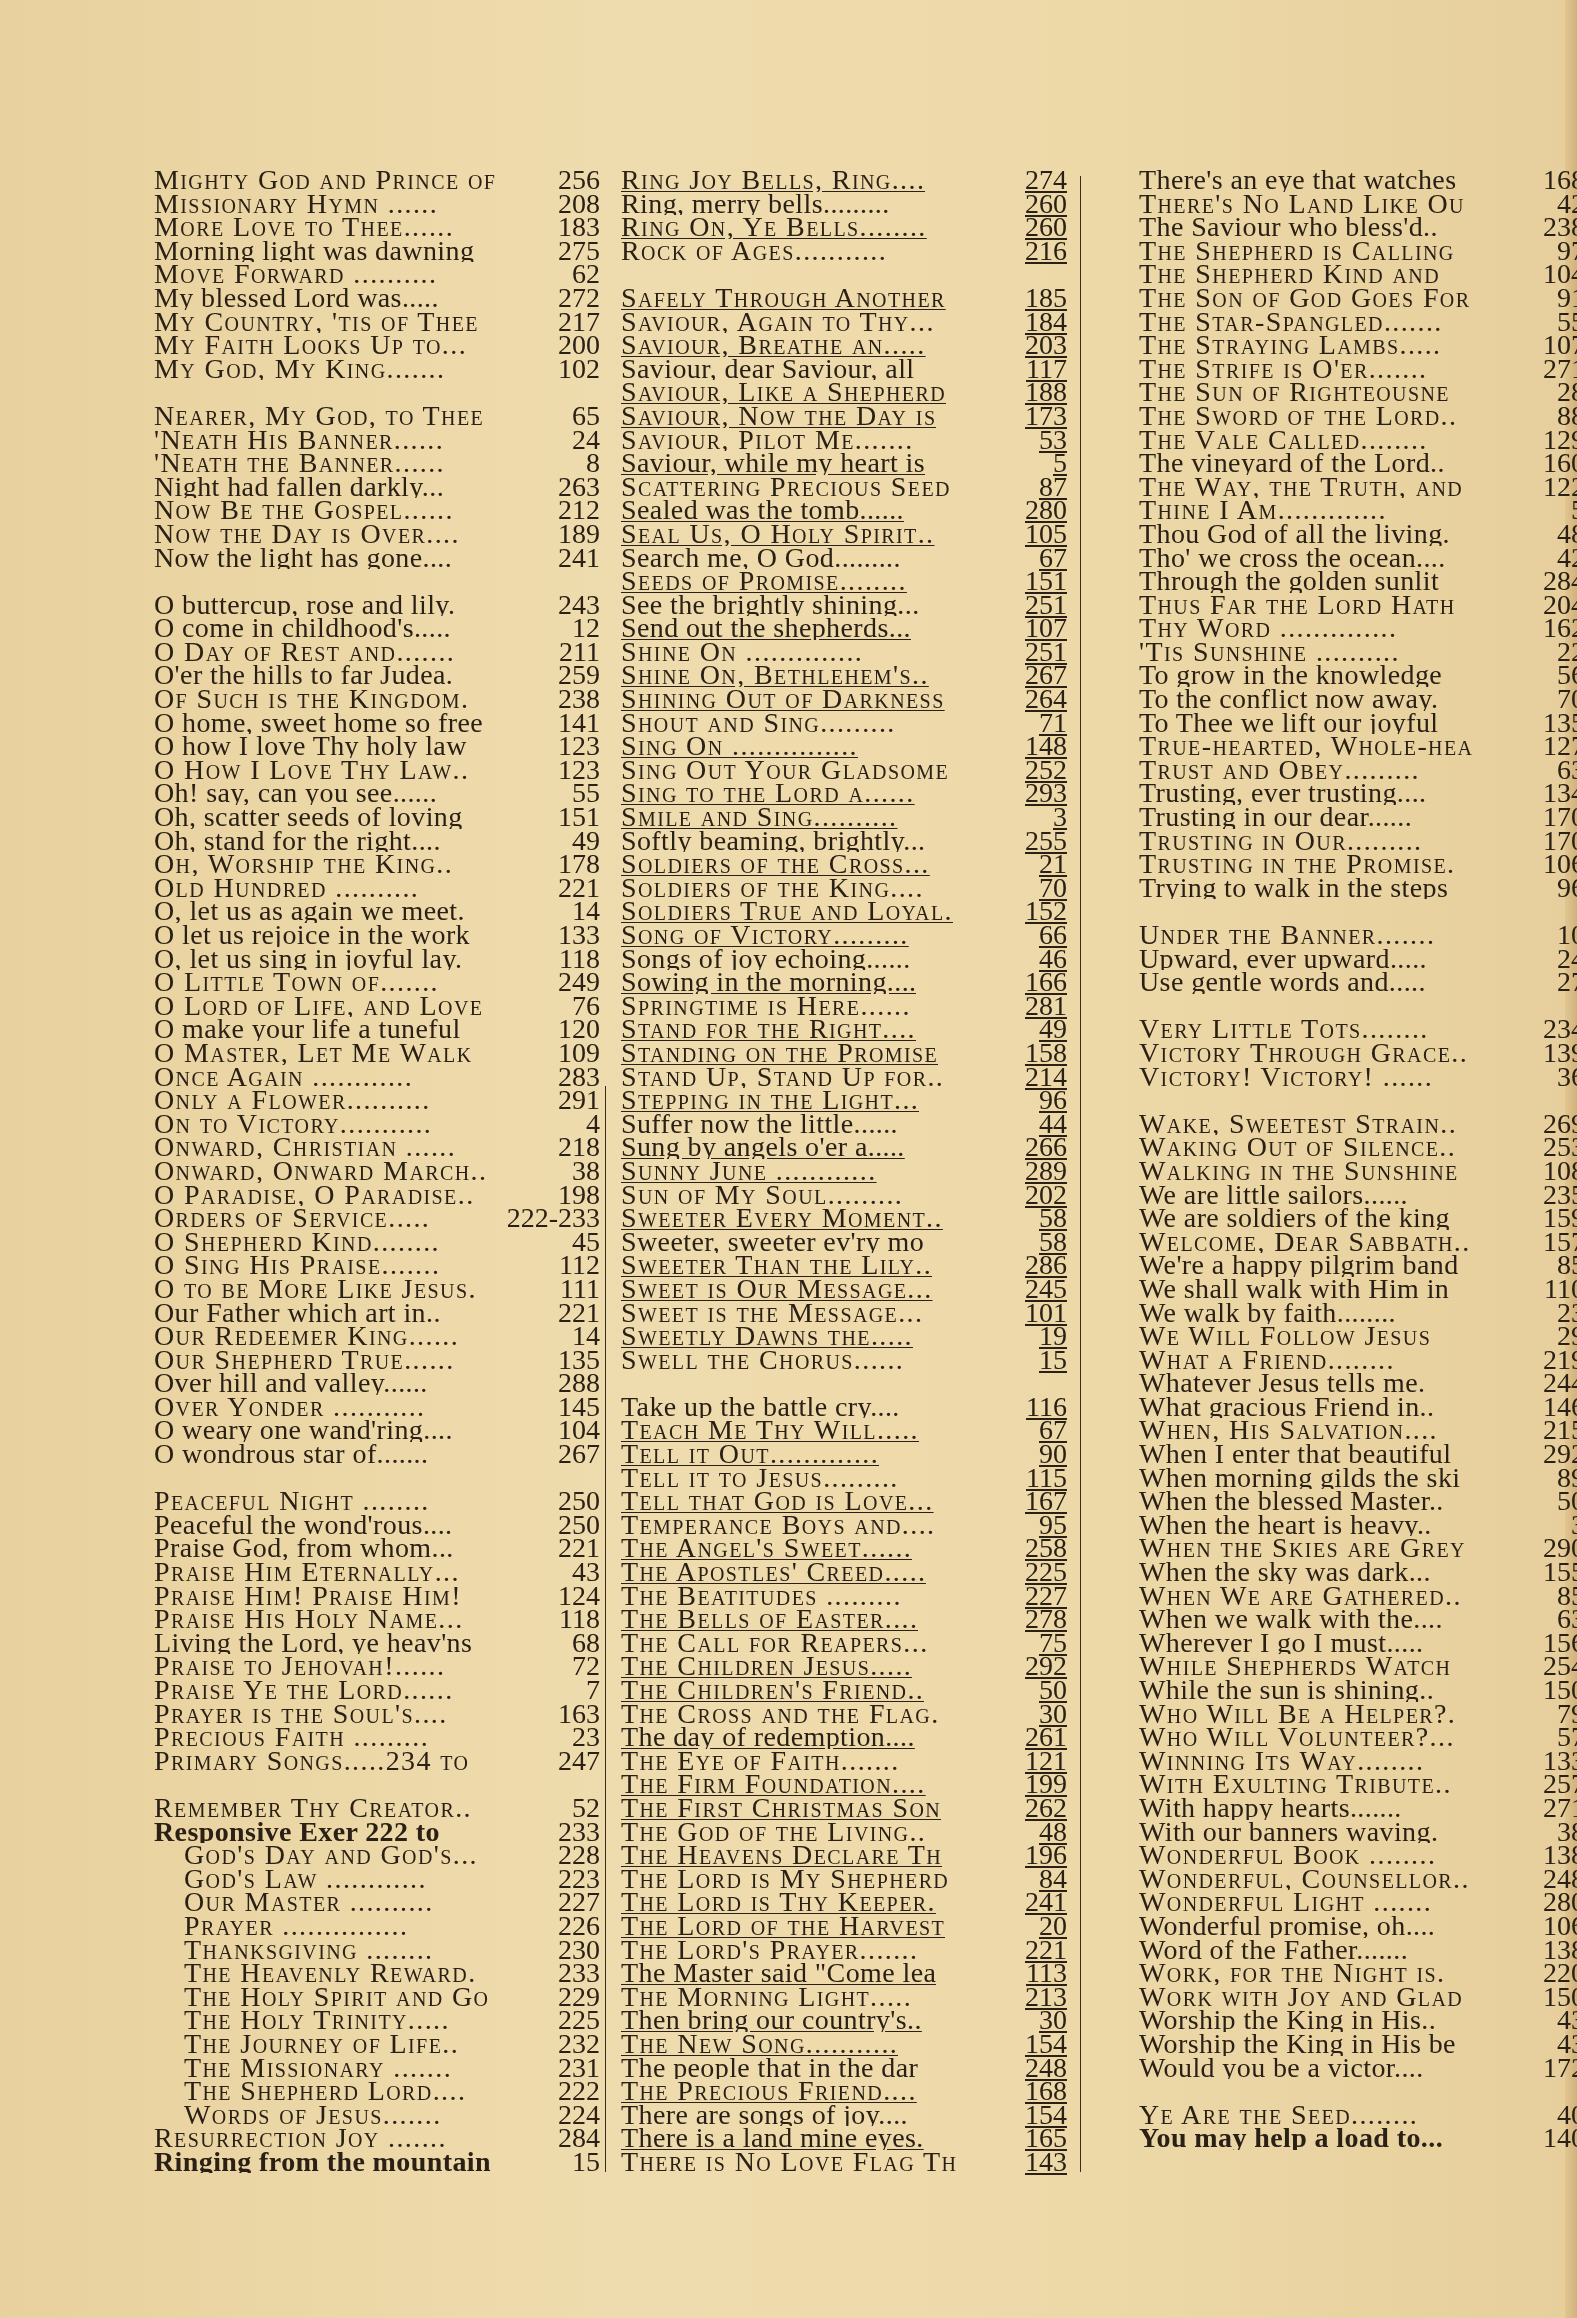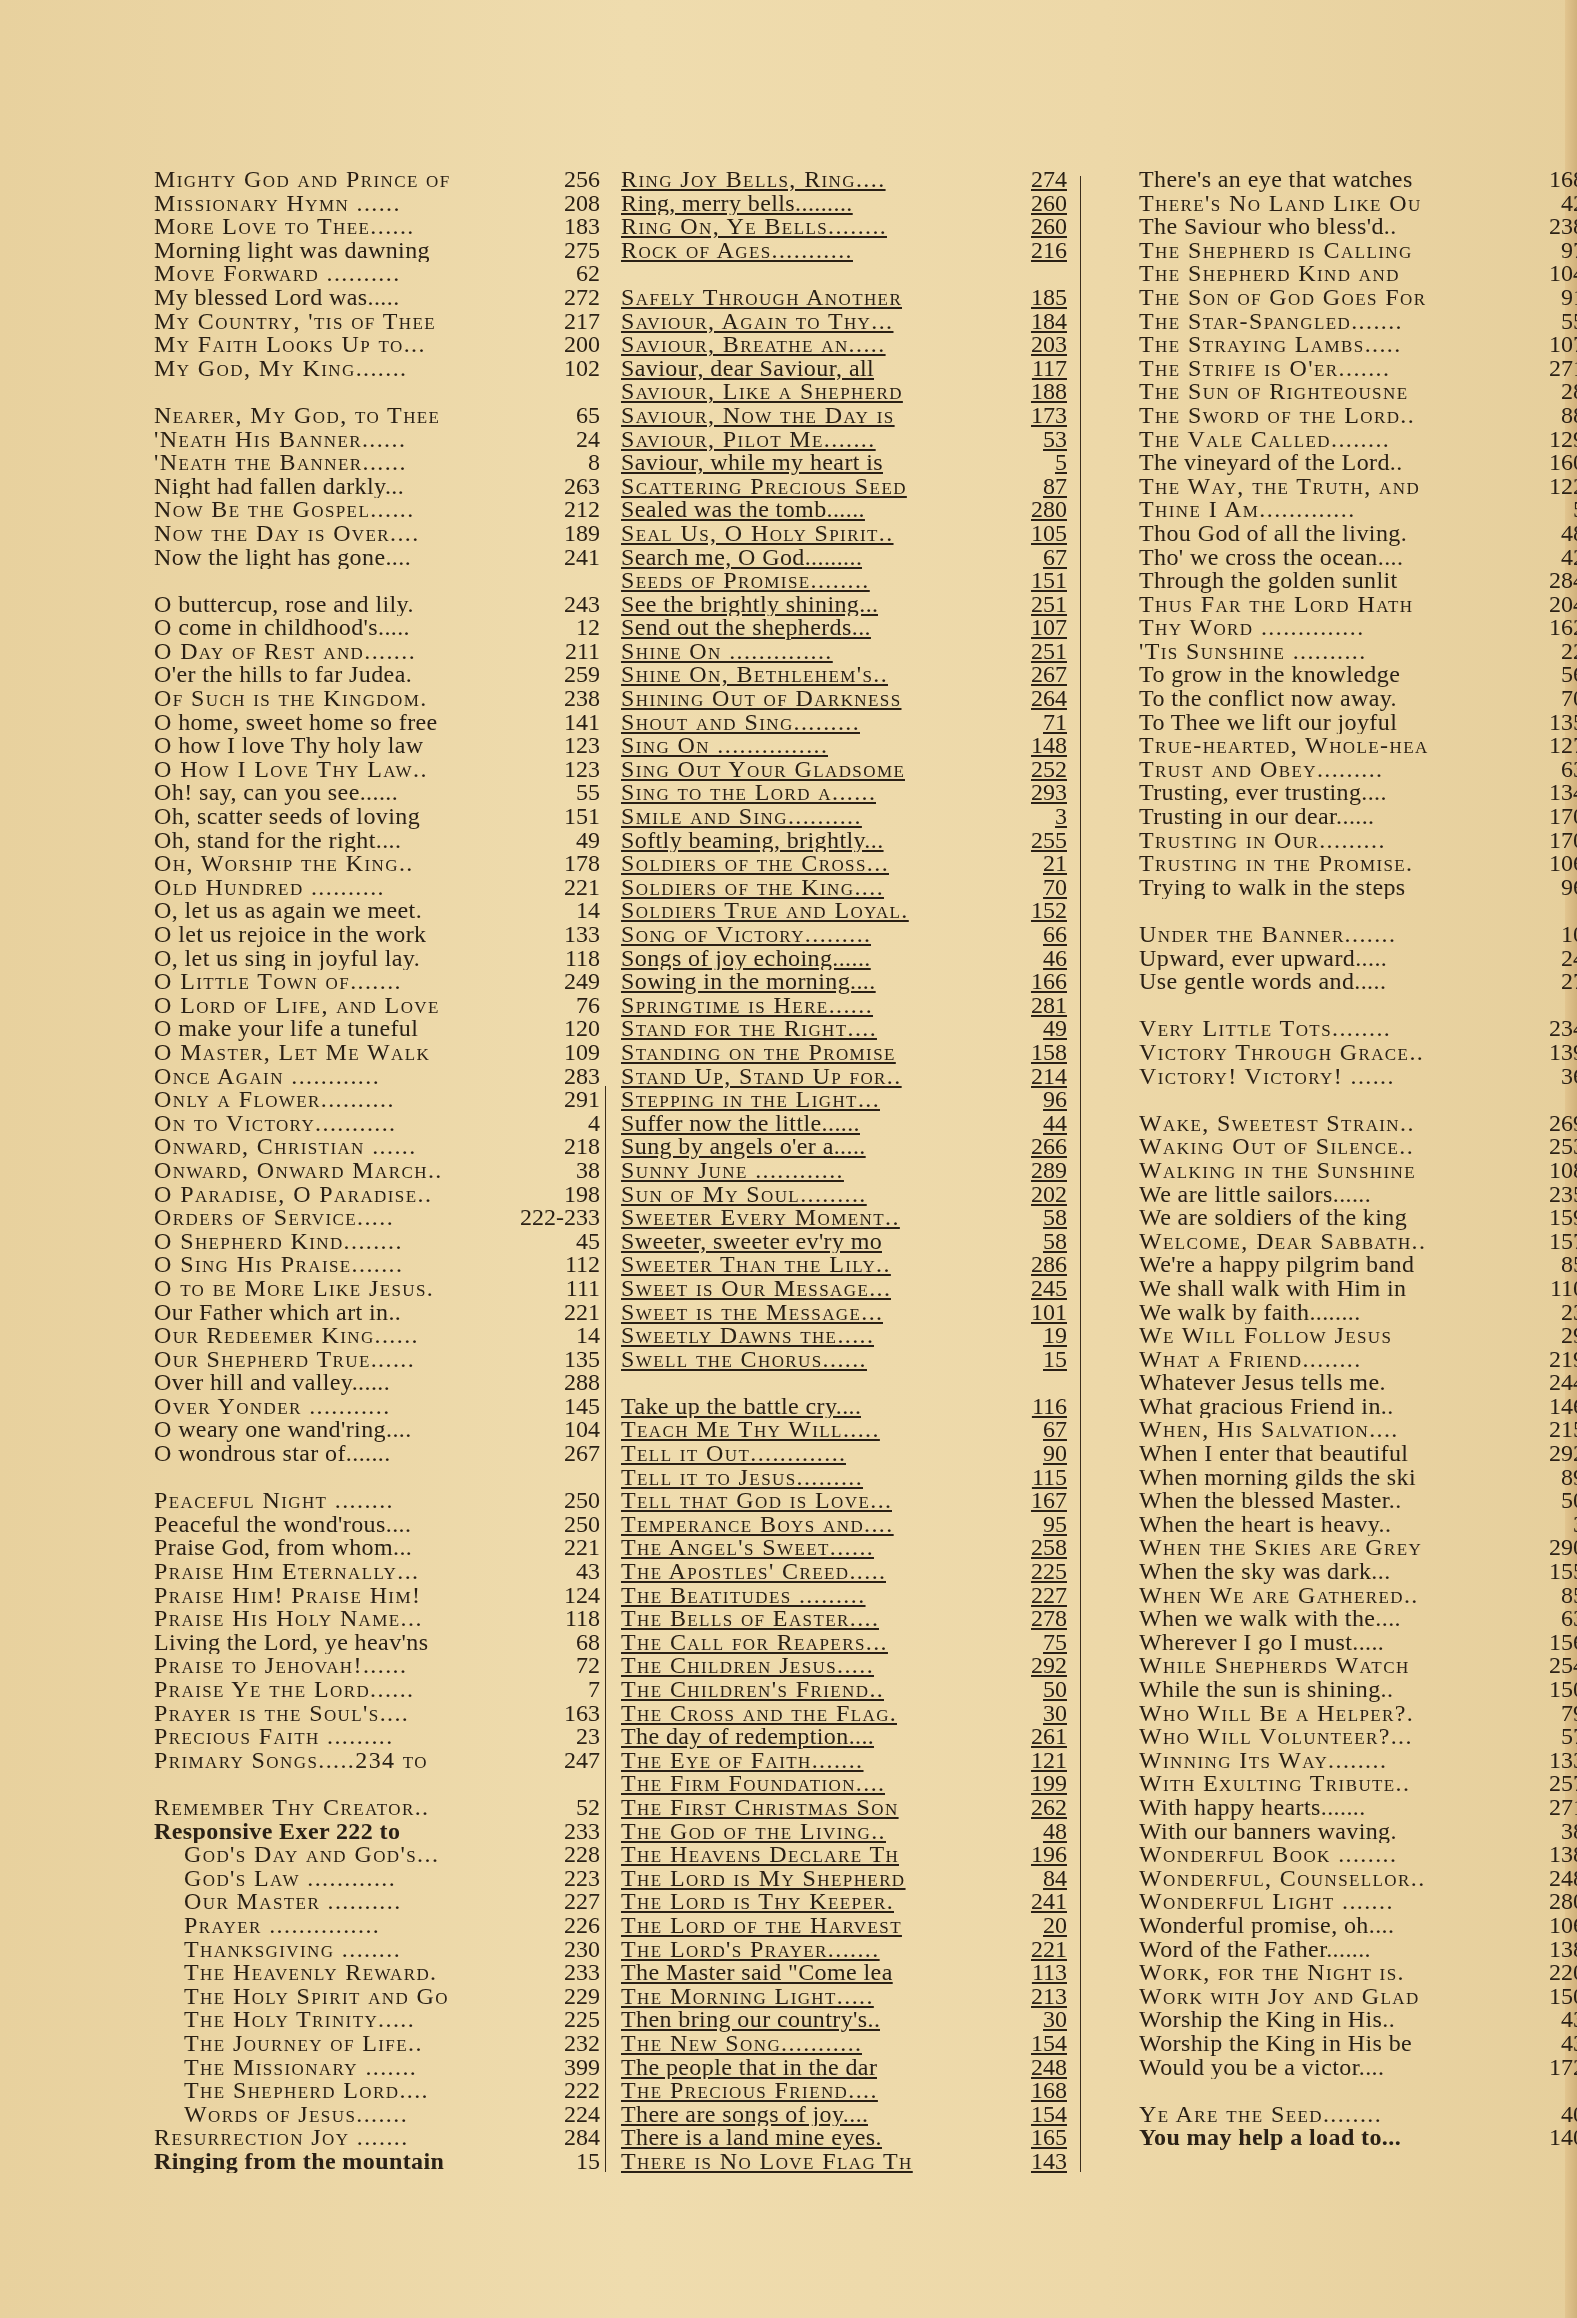--- a/index.html
+++ b/index.html
@@ -10,21 +10,21 @@
     position: relative; overflow: hidden;
     color: #2a2015;
     font-family: "Liberation Serif", "DejaVu Serif", serif;
   }
   .page-edge {
     position: absolute; top: 0; right: 0; width: 12.7px; height: 100%;
     background: linear-gradient(90deg, #e2c58f, #cfb07a);
   }
   .column {
     position: absolute; top: 168px;
-    font-size: 24px; line-height: 23.6px;
+    font-size: 28px; line-height: 23.6px;
   }
   #col1 { left: 154px; width: 446px; }
   #col2 { left: 621px; width: 446px; text-decoration: underline; }
   #col3 { left: 1139px; width: 446px; }
   .divider {
     position: absolute; width: 1.4px; background: #3a2c1c;
   }
   #div1 { left: 605px; top: 1086px; height: 1086px; }
   #div2 { left: 1080px; top: 176px; height: 1996px; }
   .entry {
@@ -349,21 +349,21 @@
     <div class="entry sc indent">
       <span class="title">The Holy Trinity.....</span>
       <span class="num">225</span>
     </div>
     <div class="entry sc indent">
       <span class="title">The Journey of Life..</span>
       <span class="num">232</span>
     </div>
     <div class="entry sc indent">
       <span class="title">The Missionary .......</span>
-      <span class="num">399</span>
+      <span class="num">231</span>
     </div>
     <div class="entry sc indent">
       <span class="title">The Shepherd Lord....</span>
       <span class="num">222</span>
     </div>
     <div class="entry sc indent">
       <span class="title">Words of Jesus.......</span>
       <span class="num">224</span>
     </div>
     <div class="entry sc">

